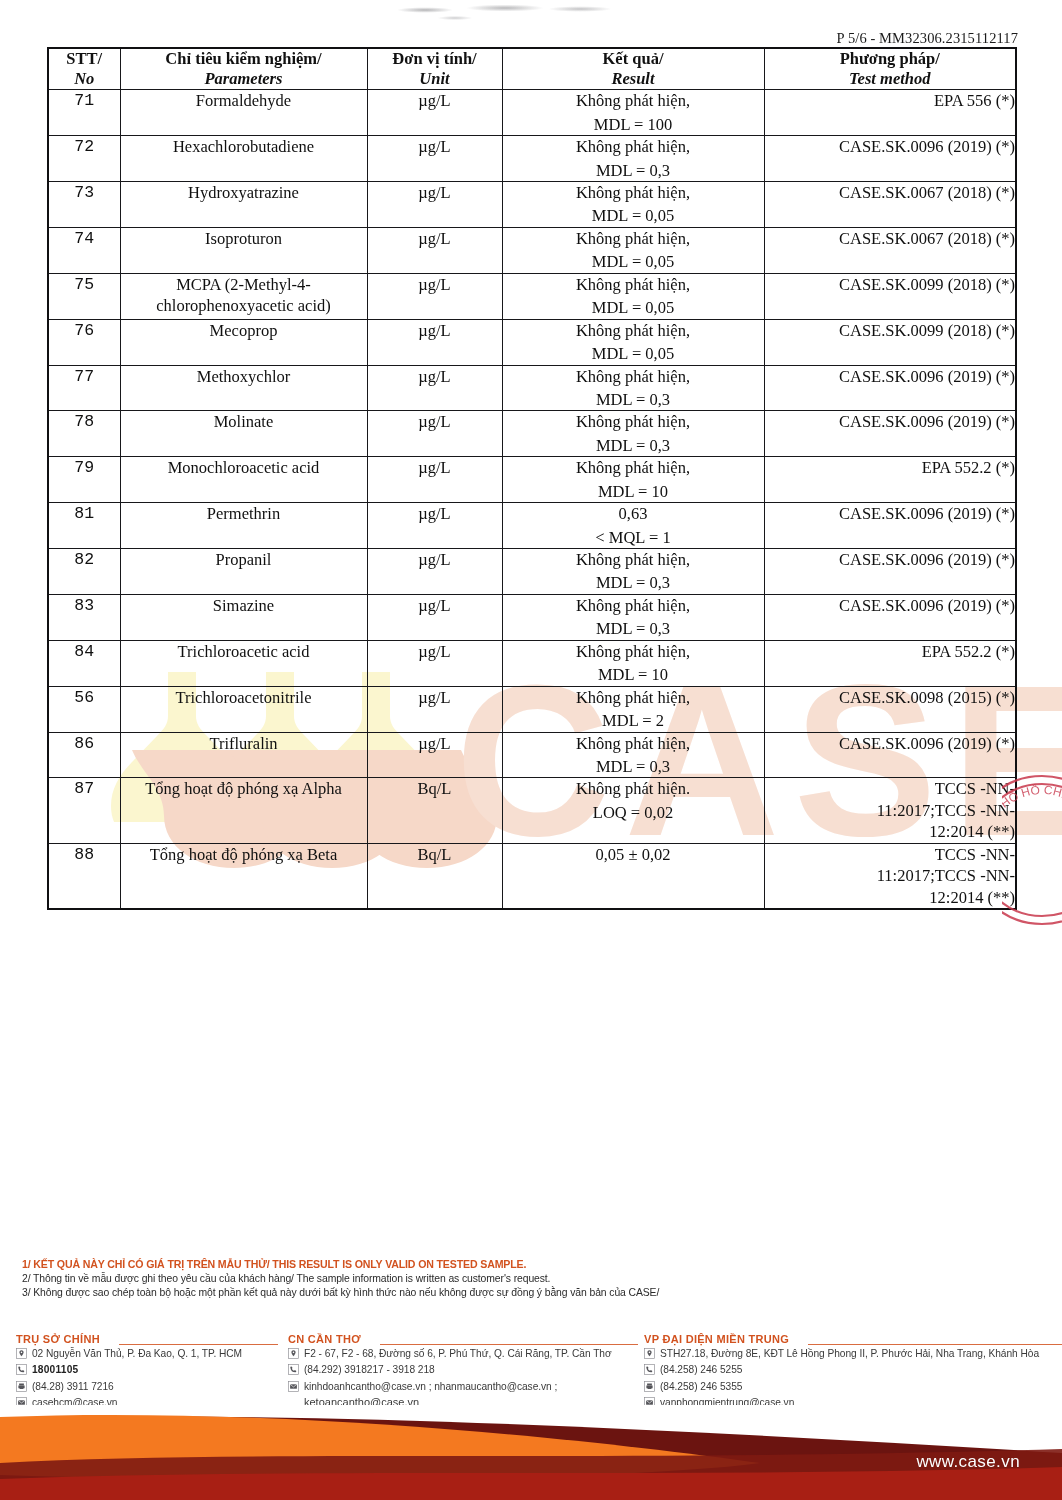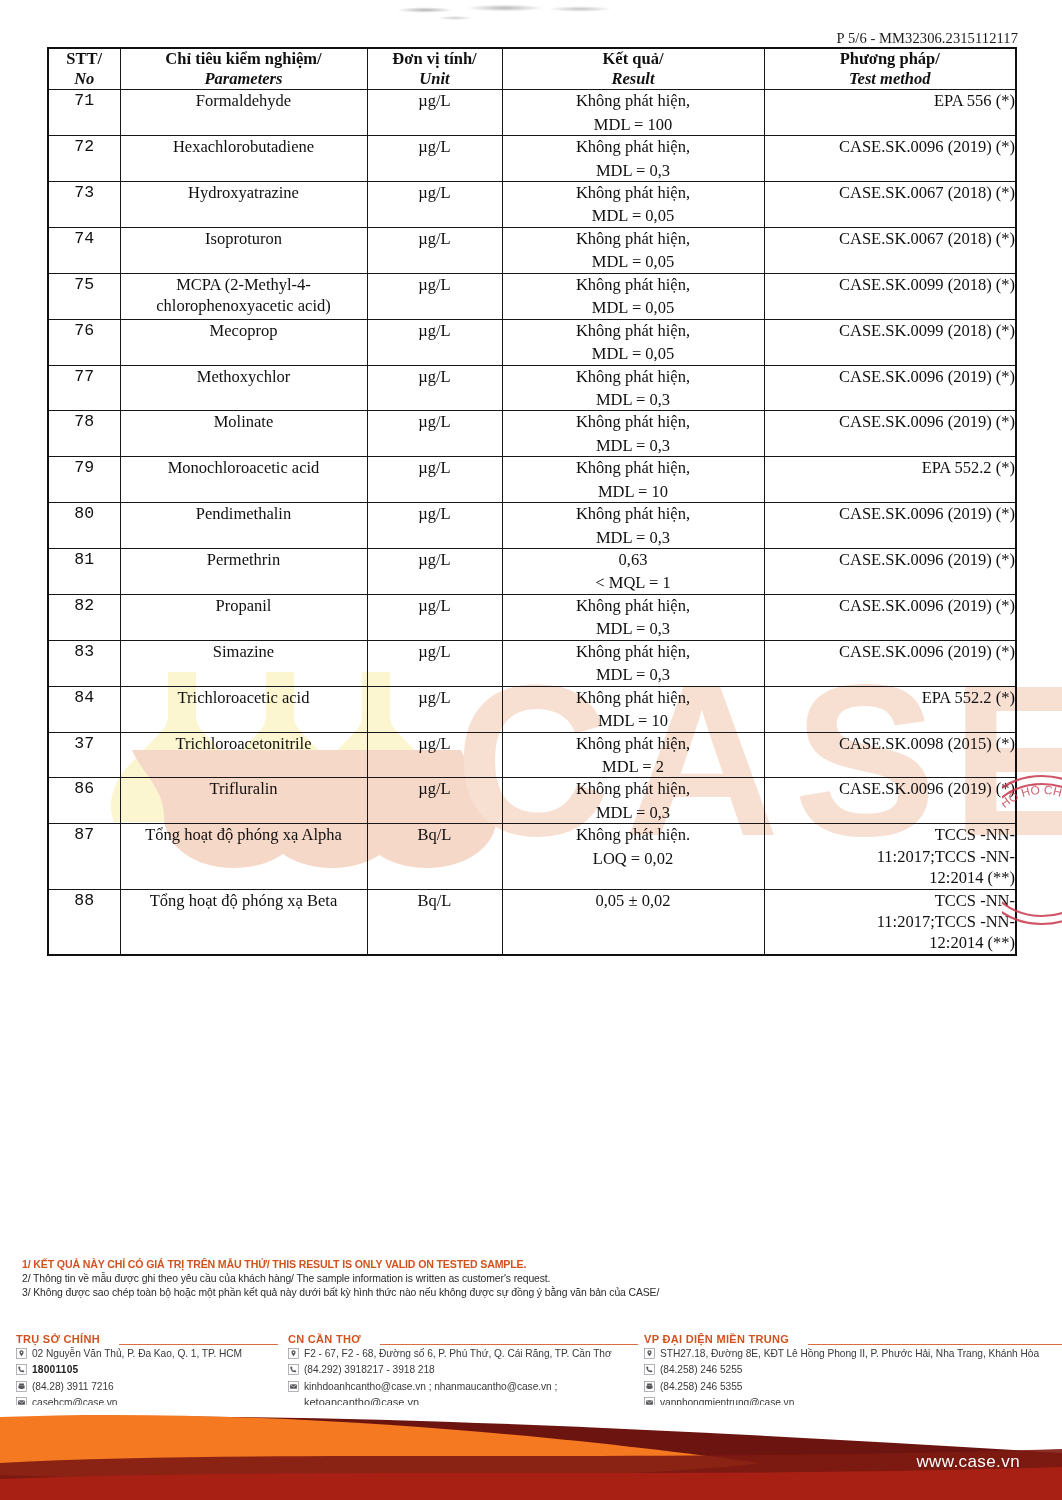--- a/index.html
+++ b/index.html
@@ -295,32 +295,20 @@
             <td class="c-unit">µg/L</td>
             <td class="c-res">
               <span class="res-l1">Không phát hiện,</span>
               <span class="res-l2">MDL = 10</span>
             </td>
             <td class="c-met">
               <span class="met-line">EPA 552.2 (*)</span>
             </td>
           </tr>
           <tr>
-            <td class="c-no">80</td>
-            <td class="c-par">Pendimethalin</td>
-            <td class="c-unit">µg/L</td>
-            <td class="c-res">
-              <span class="res-l1">Không phát hiện,</span>
-              <span class="res-l2">MDL = 0,3</span>
-            </td>
-            <td class="c-met">
-              <span class="met-line">CASE.SK.0096 (2019) (*)</span>
-            </td>
-          </tr>
-          <tr>
             <td class="c-no">81</td>
             <td class="c-par">Permethrin</td>
             <td class="c-unit">µg/L</td>
             <td class="c-res">
               <span class="res-l1">0,63</span>
               <span class="res-l2">&lt; MQL = 1</span>
             </td>
             <td class="c-met">
               <span class="met-line">CASE.SK.0096 (2019) (*)</span>
             </td>
@@ -355,21 +343,21 @@
             <td class="c-unit">µg/L</td>
             <td class="c-res">
               <span class="res-l1">Không phát hiện,</span>
               <span class="res-l2">MDL = 10</span>
             </td>
             <td class="c-met">
               <span class="met-line">EPA 552.2 (*)</span>
             </td>
           </tr>
           <tr>
-            <td class="c-no">37</td>
+            <td class="c-no">56</td>
             <td class="c-par">Trichloroacetonitrile</td>
             <td class="c-unit">µg/L</td>
             <td class="c-res">
               <span class="res-l1">Không phát hiện,</span>
               <span class="res-l2">MDL = 2</span>
             </td>
             <td class="c-met">
               <span class="met-line">CASE.SK.0098 (2015) (*)</span>
             </td>
           </tr>

